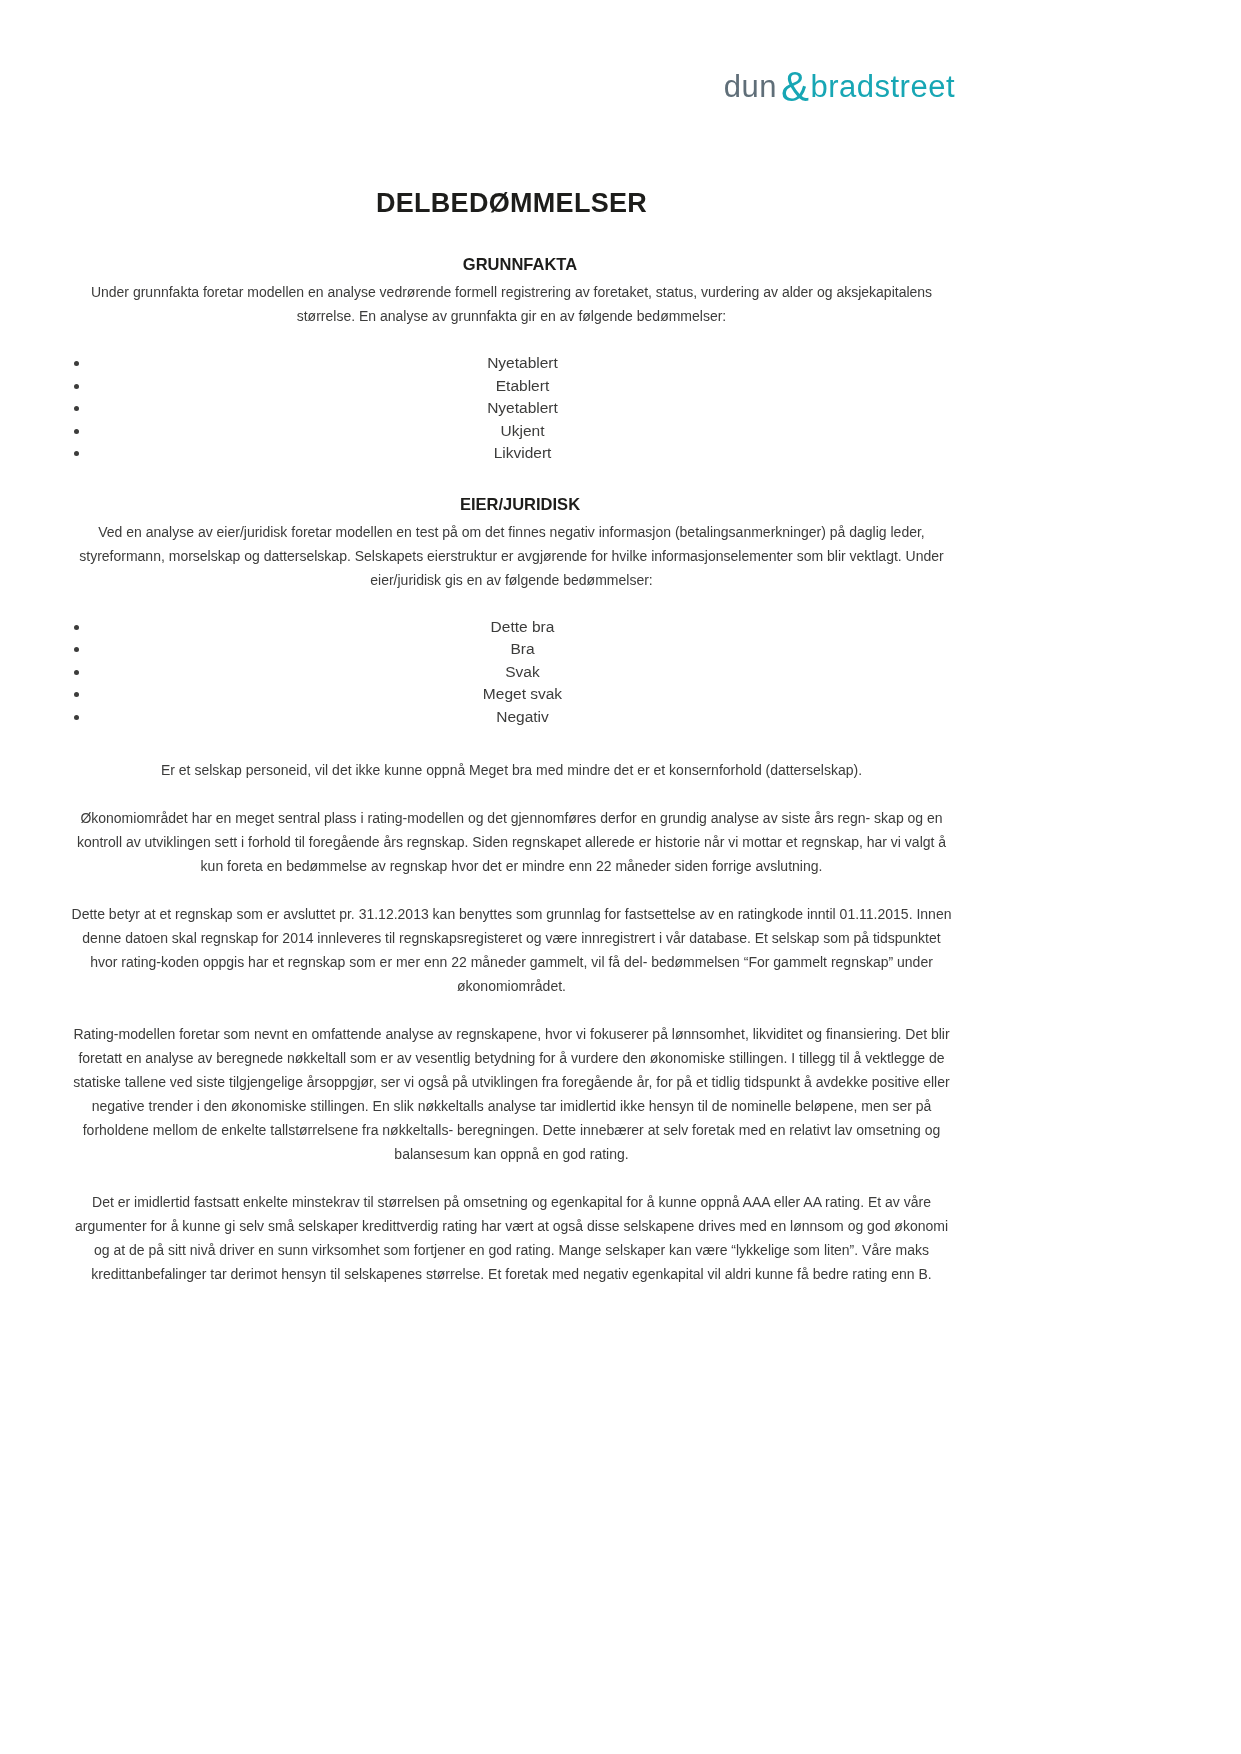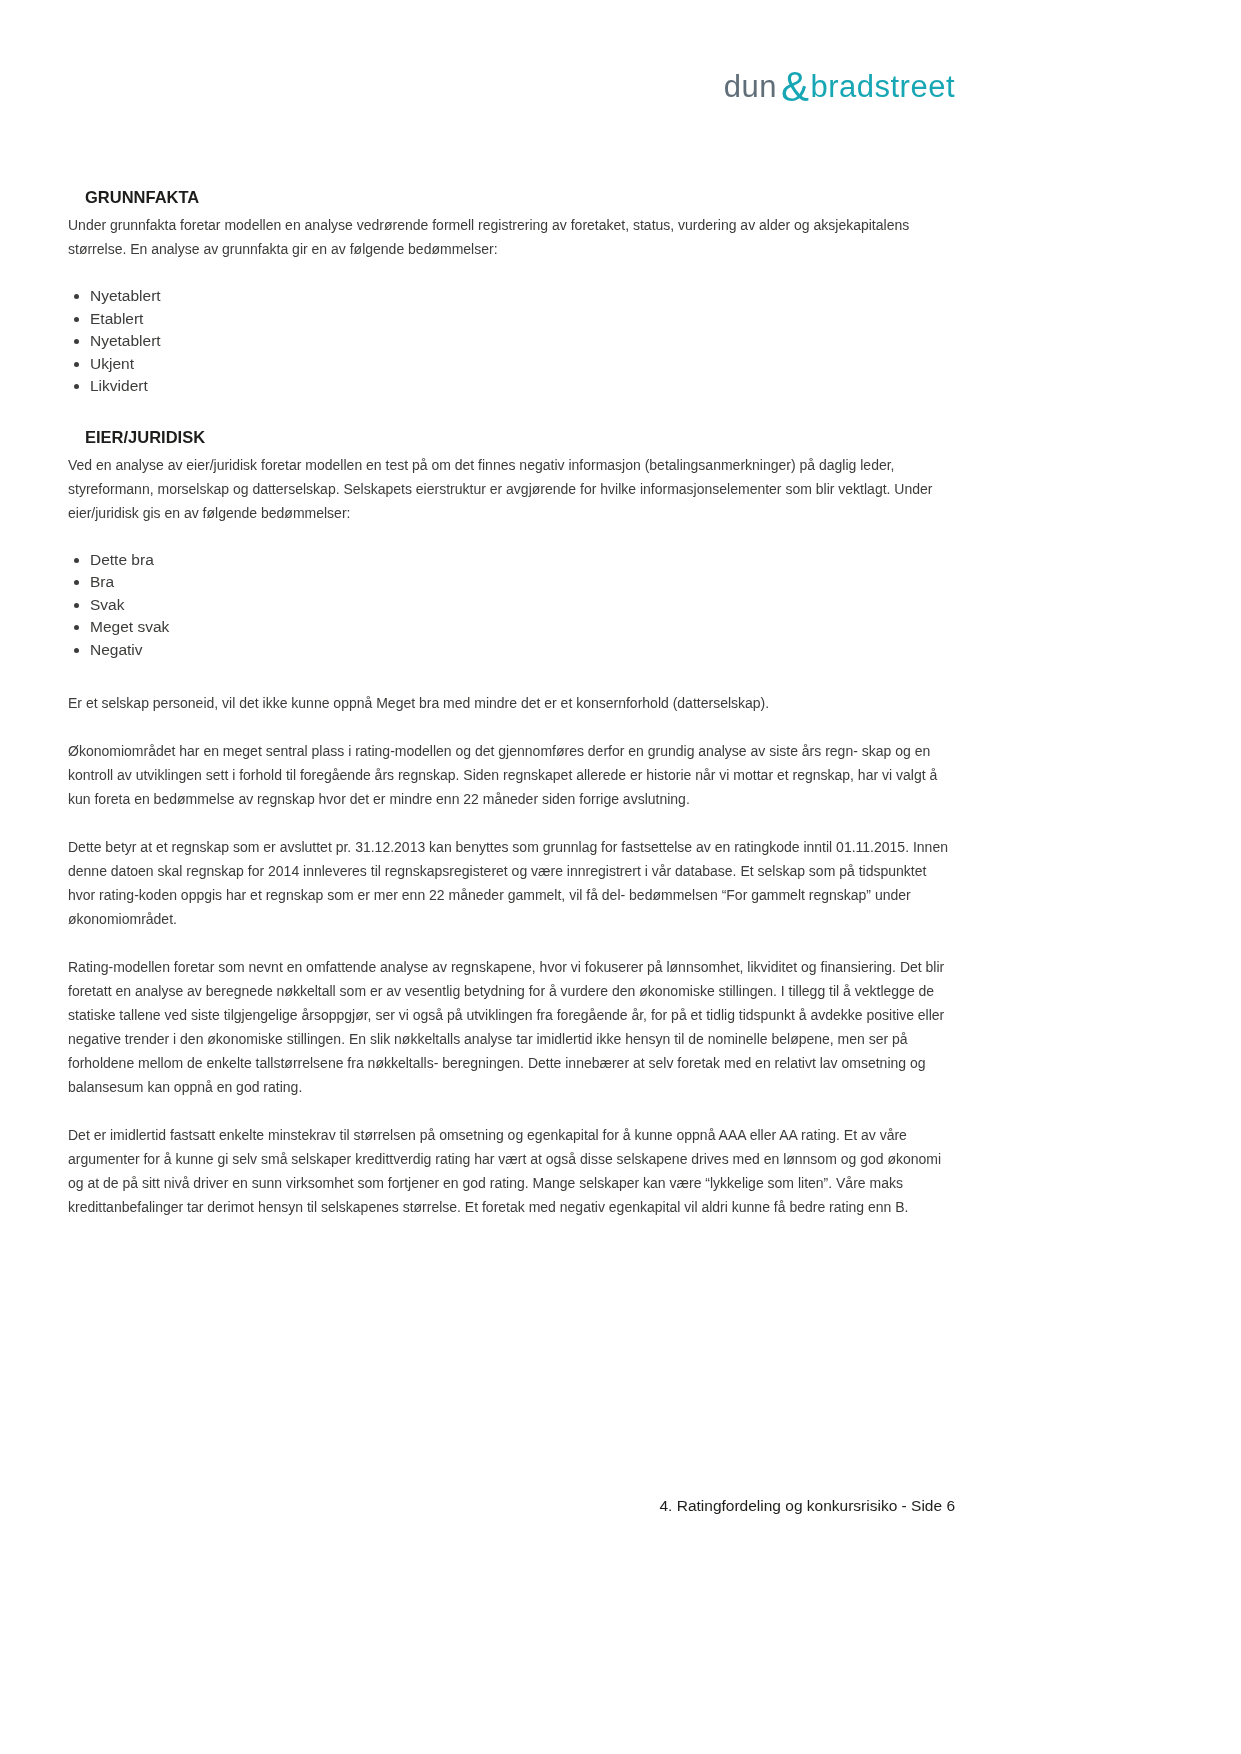--- a/index.html
+++ b/index.html
@@ -2,21 +2,21 @@
 <html lang="no" style="--logo-dun: #5f6e78; --logo-accent: #17a6b4; --heading: #1d1d1b; --body: #3c3c3b;"><head>
 <meta charset="utf-8">
 <title>Delbedømmelser</title>
 <style>
   :root {
     --logo-dun: #5f6e78;
     --logo-accent: #17a6b4;
     --heading: #1d1d1b;
     --body: #3c3c3b;
   }
-  * { box-sizing: border-box; }
+  * { box-sizing: border-box; text-align: center; }
   html, body { margin: 0; padding: 0; background: #ffffff; }
   body { font-family: "Liberation Sans", "DejaVu Sans", sans-serif; }
 
   .page {
     position: relative;
     width: 1241px;
     height: 1754px;
     margin: 0 auto;
     background: #ffffff;
     overflow: hidden;
@@ -102,20 +102,21 @@
 <div class="page">
 
   <div class="logo-row">
     <div class="logo">
       <span class="logo-dun">dun</span><span class="logo-amp">&amp;</span><span class="logo-bradstreet">bradstreet</span>
     </div>
   </div>
 
   <div class="content">
 
+    <h1 class="doc-title">DELBEDØMMELSER</h1>
 
     <section class="doc-section">
       <h2 class="sec-heading">GRUNNFAKTA</h2>
       <p class="body-text">Under grunnfakta foretar modellen en analyse vedrørende formell registrering av foretaket, status, vurdering av alder og aksjekapitalens størrelse. En analyse av grunnfakta gir en av følgende bedømmelser:</p>
       <ul class="bullet-list">
         <li class="bullet-item">Nyetablert</li>
         <li class="bullet-item">Etablert</li>
         <li class="bullet-item">Nyetablert</li>
         <li class="bullet-item">Ukjent</li>
         <li class="bullet-item">Likvidert</li>
@@ -137,17 +138,14 @@
 
     <section class="doc-section">
       <p class="body-text">Økonomiområdet har en meget sentral plass i rating-modellen og det gjennomføres derfor en grundig analyse av siste års regn- skap og en kontroll av utviklingen sett i forhold til foregående års regnskap. Siden regnskapet allerede er historie når vi mottar et regnskap, har vi valgt å kun foreta en bedømmelse av regnskap hvor det er mindre enn 22 måneder siden forrige avslutning.</p>
       <p class="body-text">Dette betyr at et regnskap som er avsluttet pr. 31.12.2013 kan benyttes som grunnlag for fastsettelse av en ratingkode inntil 01.11.2015. Innen denne datoen skal regnskap for 2014 innleveres til regnskapsregisteret og være innregistrert i vår database. Et selskap som på tidspunktet hvor rating-koden oppgis har et regnskap som er mer enn 22 måneder gammelt, vil få del- bedømmelsen “For gammelt regnskap” under økonomiområdet.</p>
       <p class="body-text">Rating-modellen foretar som nevnt en omfattende analyse av regnskapene, hvor vi fokuserer på lønnsomhet, likviditet og finansiering. Det blir foretatt en analyse av beregnede nøkkeltall som er av vesentlig betydning for å vurdere den økonomiske stillingen. I tillegg til å vektlegge de statiske tallene ved siste tilgjengelige årsoppgjør, ser vi også på utviklingen fra foregående år, for på et tidlig tidspunkt å avdekke positive eller negative trender i den økonomiske stillingen. En slik nøkkeltalls analyse tar imidlertid ikke hensyn til de nominelle beløpene, men ser på forholdene mellom de enkelte tallstørrelsene fra nøkkeltalls- beregningen. Dette innebærer at selv foretak med en relativt lav omsetning og balansesum kan oppnå en god rating.</p>
       <p class="body-text">Det er imidlertid fastsatt enkelte minstekrav til størrelsen på omsetning og egenkapital for å kunne oppnå AAA eller AA rating. Et av våre argumenter for å kunne gi selv små selskaper kredittverdig rating har vært at også disse selskapene drives med en lønnsom og god økonomi og at de på sitt nivå driver en sunn virksomhet som fortjener en god rating. Mange selskaper kan være “lykkelige som liten”. Våre maks kredittanbefalinger tar derimot hensyn til selskapenes størrelse. Et foretak med negativ egenkapital vil aldri kunne få bedre rating enn B.</p>
     </section>
 
   </div>
 
-  <div class="page-footer">
-    <span>4. Ratingfordeling og konkursrisiko - Side 6</span>
-  </div>
 
 </div>
 
 </body></html>

